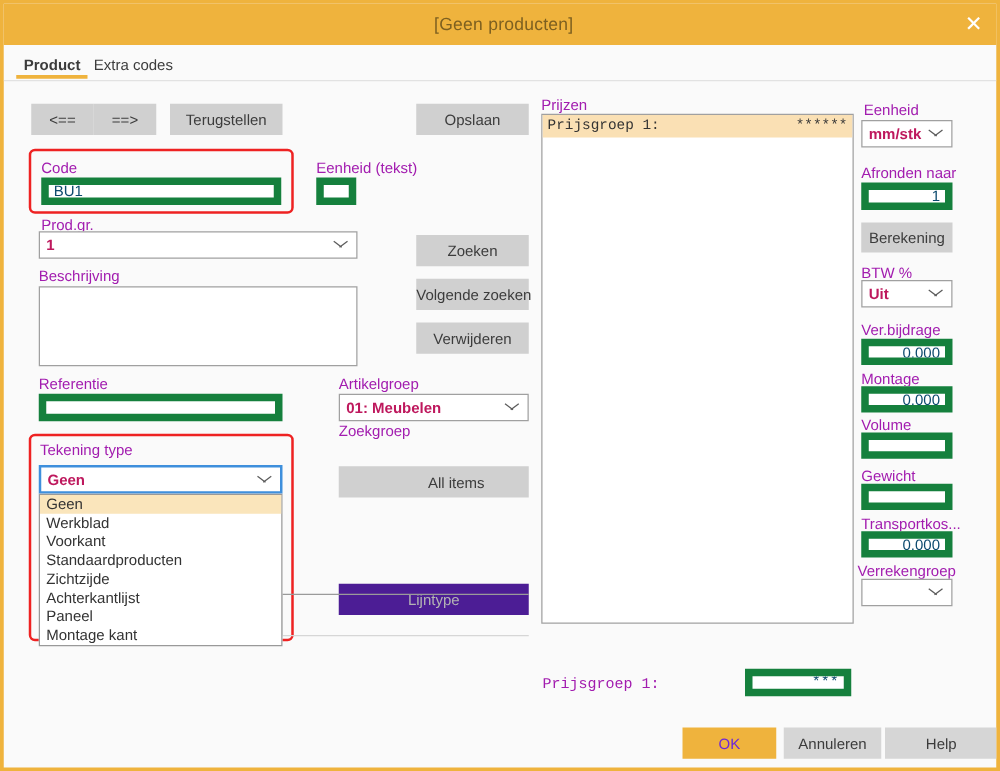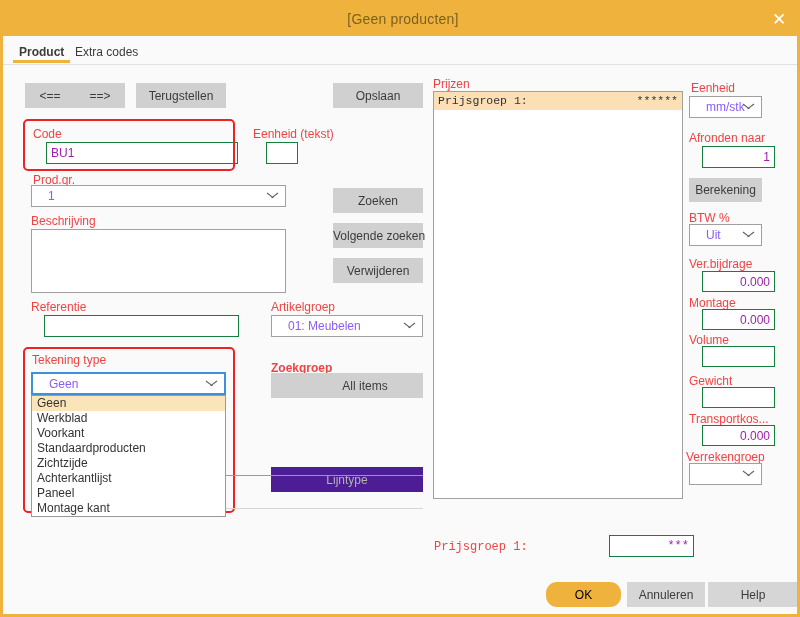--- a/index.html
+++ b/index.html
@@ -78,35 +78,34 @@
     font-weight: bold;
     border-bottom: 3px solid #efb33d;
   }
   #tab-product { left: 10px; }
   #tab-extra   { left: 66px; }
 
   
   .lbl {
     position: absolute;
     font-size: 12px;
-    color: #ef4444;
+    color: #a21caf;
     white-space: nowrap;
   }
 
   .txt {
     position: absolute;
     box-sizing: border-box;
     background: #ffffff;
-    border: 1px solid #15803d;
+    border: 6px solid #15803d;
     font-family: "Liberation Sans", sans-serif;
     font-size: 12px;
-    color: #a21caf;
+    color: #0c4a6e;
     padding: 1px 4px;
     line-height: 1;
-    margin-left: 13px;
   }
   .txt.right { text-align: right; }
 
   .area {
     position: absolute;
     box-sizing: border-box;
     background: #ffffff;
     border: 1px solid #a0a0a0;
   }
 
@@ -124,43 +123,43 @@
     white-space: nowrap;
   }
   .btn.disabled {
     background: #4c1d95;
     color: #b4b4b4;
     cursor: default;
     margin-top: 39px;
   }
   .btn.primary {
     background: #efb33d;
-    color: #000000;
-    border-radius: 11px;
+    color: #6d28d9;
   }
   .btn.secondary {
     background: #d6d6d6;
     text-align: center;
   }
 
   .combo {
     position: absolute;
     box-sizing: border-box;
     background: #ffffff;
     border: 1px solid #a0a0a0;
     font-size: 12px;
     color: #333333;
   }
   .combo.focused { border: 2px solid #3e8fdc; }
   .combo .val {
     position: absolute;
-    left: 16px; top: 0; bottom: 0;
+    left: 5px; top: 0; bottom: 0;
     display: flex; align-items: center;
     font-size: 12px;
-    color: #8b5cf6;
+    color: #be185d;
+    font-weight: bold;
   }
   .chev {
     position: absolute;
     right: 7px;
     top: 50%;
     width: 11px; height: 7px;
     transform: translateY(-50%);
   }
   .chev::before, .chev::after {
     content: "";
@@ -298,21 +297,21 @@
       <div class="opt">Achterkantlijst</div>
       <div class="opt">Paneel</div>
       <div class="opt">Montage kant</div>
     </div>
   <div class="hl" style="left:20px; top:344px; width:212px; height:166px;"></div>
 
   <button class="btn" style="left:330px; top:220px; width:90px; height:25px;">Volgende zoeken</button>
   <button class="btn" style="left:330px; top:185px; width:90px; height:25px;">Zoeken</button>
   <button class="btn" style="left:330px; top:255px; width:90px; height:25px;">Verwijderen</button>
 
-  <div class="lbl" style="left:268px; top:358px;font-weight:bold;">Zoekgroep</div>
+  <div class="lbl" style="left:268px; top:335px;">Zoekgroep</div>
   <button class="btn" style="left:268px; top:370px; width:152px; height:25px;padding-left:36px;">All items</button>
 
   <button class="btn disabled" style="left:268px; top:425px; width:152px; height:25px;">Lijntype</button>
 
   <div class="frameline-v" style="left:222px; top:472px; height:34px;"></div>
   <div class="frameline-h" style="left:222px; top:472px; width:198px;"></div>
   <div class="hsep" style="left:28px; top:505px; width:392px;"></div>
 
   <div class="lbl" style="left:430px; top:74px;">Prijzen</div>
   <div class="listbox" style="left:430px; top:88px; width:250px; height:408px;">

